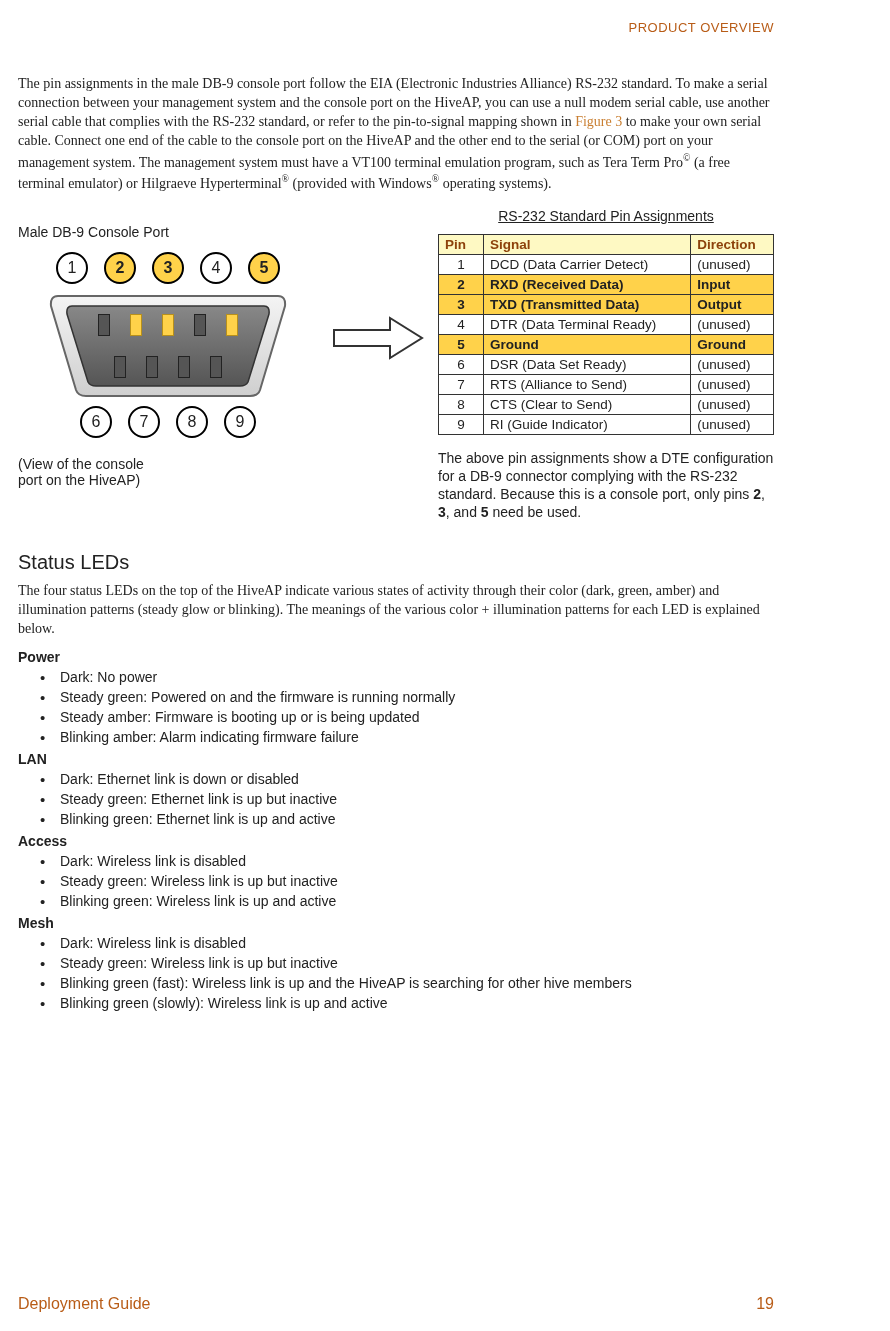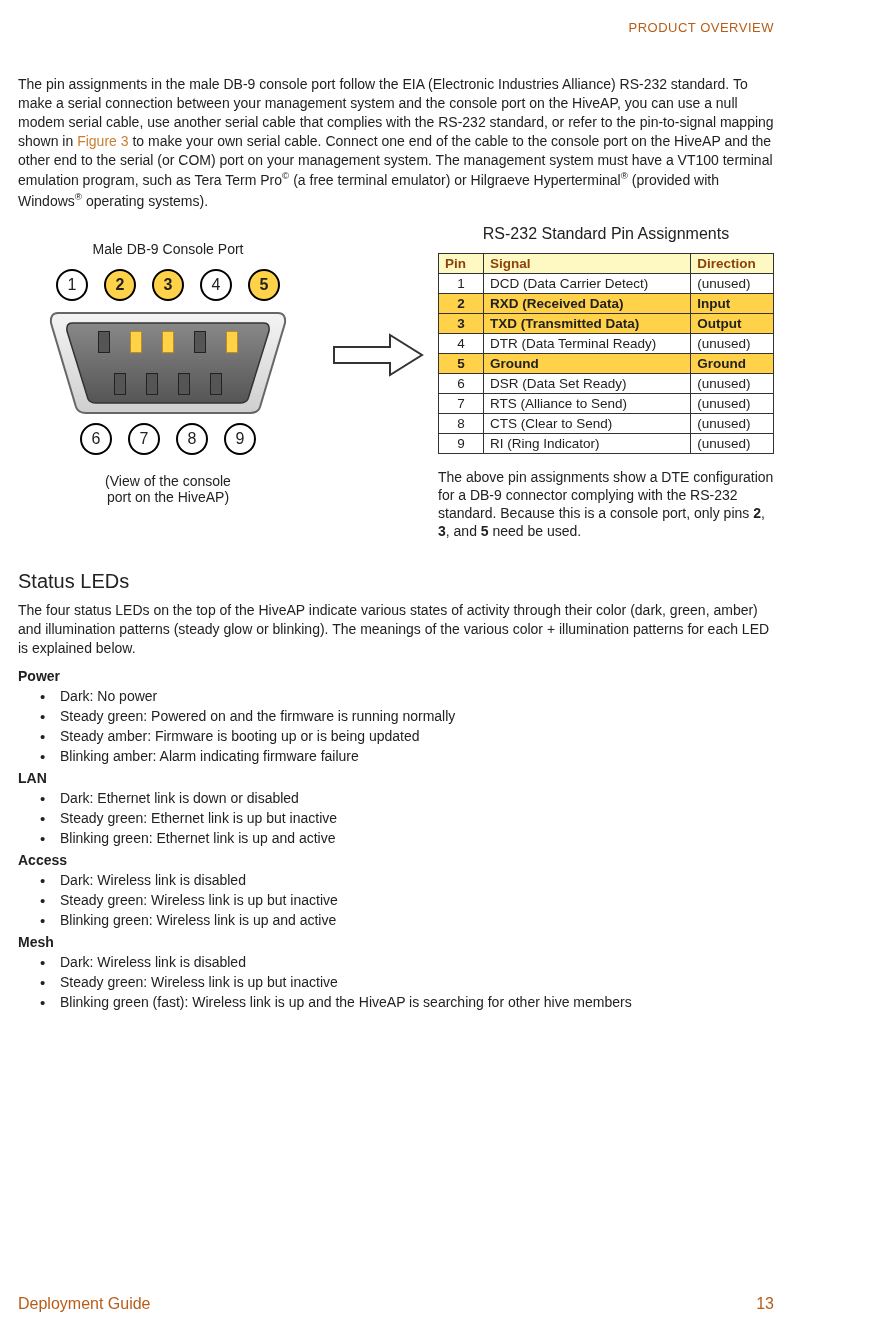--- a/index.html
+++ b/index.html
@@ -22,40 +22,41 @@
     text-align: right;
     color: #b85c17;
     font-variant: small-caps;
     letter-spacing: 0.5px;
     font-size: 13px;
     margin-bottom: 40px;
   }
   p.body {
     margin: 0 0 10px 0;
     line-height: 1.35;
+    font-family: Liberation Serif, serif;
   }
   .xref { color: #c97e30; }
   sup.sup { font-size: 0.7em; vertical-align: super; }
   .fig-caption {
     margin-top: 10px;
     margin-bottom: 10px;
   }
   .fig-caption .fig-num { font-weight: bold; font-style: italic; }
   .fig-caption .fig-title { font-style: italic; margin-left: 12px; }
 
   .figure-row {
     display: flex;
     align-items: flex-start;
     gap: 10px;
     margin-top: 6px;
     margin-bottom: 6px;
   }
   .connector-col {
     width: 300px;
-    text-align: center;
+    text-align: left;
     font-family: Arial, Helvetica, sans-serif;
   }
   .connector-label {
     font-size: 14px;
     margin-bottom: 12px;
     margin-top: 20px;
   }
   .pin-circles-top, .pin-circles-bottom {
     display: flex;
     justify-content: center;
@@ -118,24 +119,25 @@
     justify-content: center;
     padding-top: 110px;
   }
   .arrow-col svg { display: block; }
 
   .table-col {
     flex: 1;
     font-family: Arial, Helvetica, sans-serif;
   }
   .table-title {
-    font-size: 16px;
+    font-size: 14px;
     margin-bottom: 10px;
     margin-top: 4px;
     text-align: center;
+    text-decoration: underline;
   }
   table.pin-table {
     border-collapse: collapse;
     width: 100%;
     font-size: 13.5px;
   }
   table.pin-table th, table.pin-table td {
     border: 1px solid #333;
     padding: 2px 6px;
     text-align: left;
@@ -320,21 +322,21 @@
               <td>RTS (Alliance to Send)</td>
               <td>(unused)</td>
             </tr>
             <tr>
               <td class="pin-num">8</td>
               <td>CTS (Clear to Send)</td>
               <td>(unused)</td>
             </tr>
             <tr>
               <td class="pin-num">9</td>
-              <td>RI (Ring Indicator)</td>
+              <td>RI (Guide Indicator)</td>
               <td>(unused)</td>
             </tr>
           </tbody>
       </table>
       <div class="table-note">
         <span>The above pin assignments show a DTE configuration for a DB-9 connector complying with the RS-232 standard. Because this is a console port, only pins </span><b>2</b><span>, </span><b>3</b><span>, and </span><b>5</b><span> need be used.</span>
       </div>
     </div>
 
   </div>
@@ -360,21 +362,22 @@
       <ul class="led-list">
         <li>Dark: Wireless link is disabled</li>
         <li>Steady green: Wireless link is up but inactive</li>
         <li>Blinking green: Wireless link is up and active</li>
       </ul>
       <div class="led-group-title">Mesh</div>
       <ul class="led-list">
         <li>Dark: Wireless link is disabled</li>
         <li>Steady green: Wireless link is up but inactive</li>
         <li>Blinking green (fast): Wireless link is up and the HiveAP is searching for other hive members</li>
+        <li>Blinking green (slowly): Wireless link is up and active</li>
       </ul>
     </div>
 
   <div class="footer">
     <span>Deployment Guide</span>
-    <span>13</span>
+    <span>19</span>
   </div>
 
 </div>
 
 </body></html>

